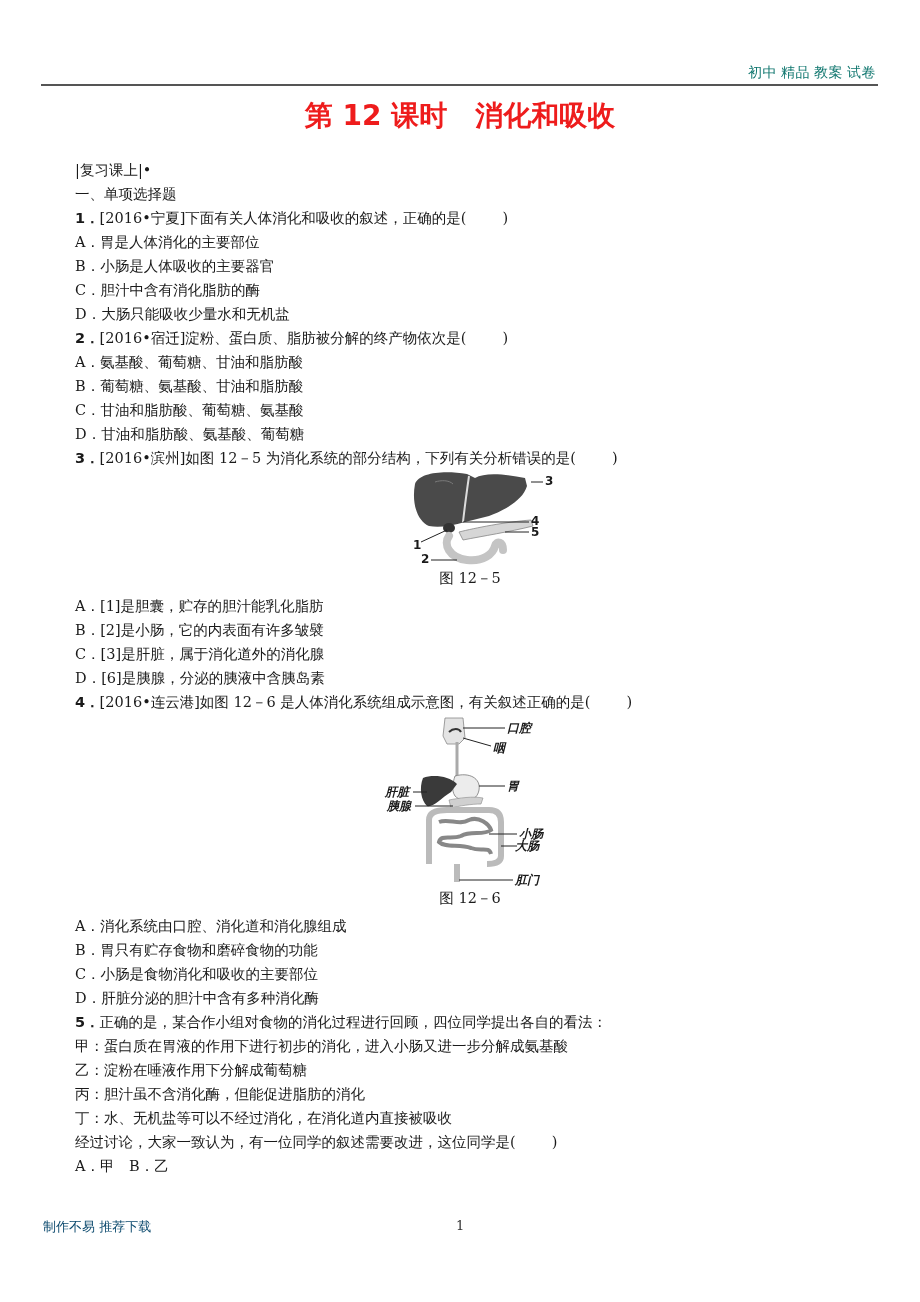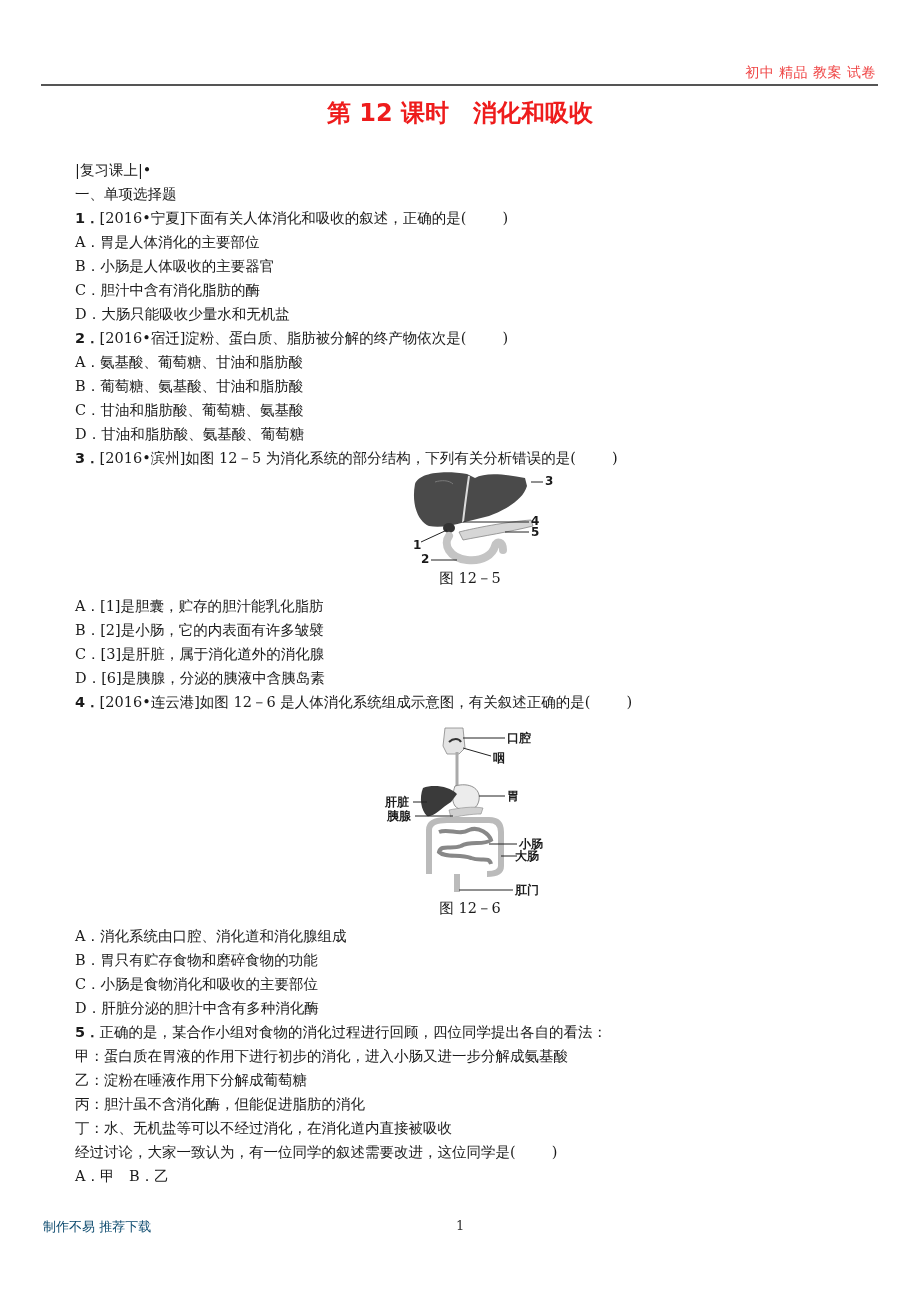--- a/index.html
+++ b/index.html
@@ -1,22 +1,22 @@
 <!DOCTYPE html>
 <html><head>
 <meta charset="utf-8">
 <style>
   * { margin: 0; padding: 0; box-sizing: border-box; }
   html, body { width: 920px; height: 1302px; background: #ffffff; overflow: hidden; }
   body { position: relative; font-family: "DejaVu Serif", "Liberation Serif", serif; color: #1a1a1a; }
 
-  .header-tags { position: absolute; top: 64px; right: 44px; font-size: 14px; color: #ef4444; letter-spacing: 0.5px; }
+  .header-tags { position: absolute; top: 64px; right: 44px; font-size: 14px; color: #0f766e; letter-spacing: 0.5px; font-family: Liberation Serif, serif; }
   .header-line { position: absolute; top: 84px; left: 41px; width: 837px; height: 2px; background: #555; }
 
-  .title { position: absolute; top: 97px; left: 0; width: 920px; text-align: center; color: #ee1c1c; font-size: 24px; font-weight: bold; font-family: "DejaVu Sans", "Liberation Sans", sans-serif; }
+  .title { position: absolute; top: 97px; left: 0; width: 920px; text-align: center; color: #ee1c1c; font-size: 28px; font-weight: bold; font-family: "DejaVu Sans", "Liberation Sans", sans-serif; }
 
   .content { position: absolute; top: 158px; left: 75px; width: 800px; font-size: 14.5px; }
   .line { height: 24px; line-height: 24px; white-space: nowrap; }
   .qnum { font-weight: bold; font-family: "DejaVu Sans", sans-serif; }
   .paren { display: inline-block; width: 36px; }
 
   .fig { position: relative; margin: 0 auto; }
   .fig-caption { text-align: center; height: 24px; line-height: 24px; font-size: 14.5px; }
 
   .footer-left { position: absolute; top: 1218px; left: 43px; font-size: 13px; color: #0c4a6e; }
@@ -77,21 +77,21 @@
   </div>
   <div class="fig-caption" style="margin-left:-10px;">图 12－5</div>
 
   <div class="line" style="margin-top:4px;">A．[1]是胆囊，贮存的胆汁能乳化脂肪</div>
   <div class="line">B．[2]是小肠，它的内表面有许多皱襞</div>
   <div class="line">C．[3]是肝脏，属于消化道外的消化腺</div>
   <div class="line">D．[6]是胰腺，分泌的胰液中含胰岛素</div>
 
   <div class="line"><span class="qnum">4．</span><span>[2016•连云港]如图 12－6 是人体消化系统组成示意图，有关叙述正确的是(</span><span class="paren"></span><span>)</span></div>
 
-  <div class="fig" style="width:180px;height:172px;margin-left:318px;margin-top:10px;">
+  <div class="fig" style="width:180px;height:172px;margin-left:318px;font-style:italic;">
     <svg width="180" height="172" viewBox="0 0 180 172">
 
       <path d="M52 4 L 70 4 L 72 24 L 66 30 L 54 30 L 50 22 Z" fill="#e4e4e4" stroke="#888" stroke-width="0.8"></path>
       <path d="M56 18 C 60 14, 66 14, 68 18" stroke="#333" stroke-width="2" fill="none"></path>
 
       <path d="M64 28 L 64 62" stroke="#aaa" stroke-width="3"></path>
 
       <path d="M62 62 C 76 58, 88 64, 86 76 C 84 88, 70 90, 62 82 C 58 76, 60 68, 62 62 Z" fill="#ececec" stroke="#777" stroke-width="0.8"></path>
 
       <path d="M30 64 C 40 60, 56 62, 64 70 L 58 78 C 48 84, 40 94, 34 92 C 28 86, 26 74, 30 64 Z" fill="#3a3a3a"></path>

